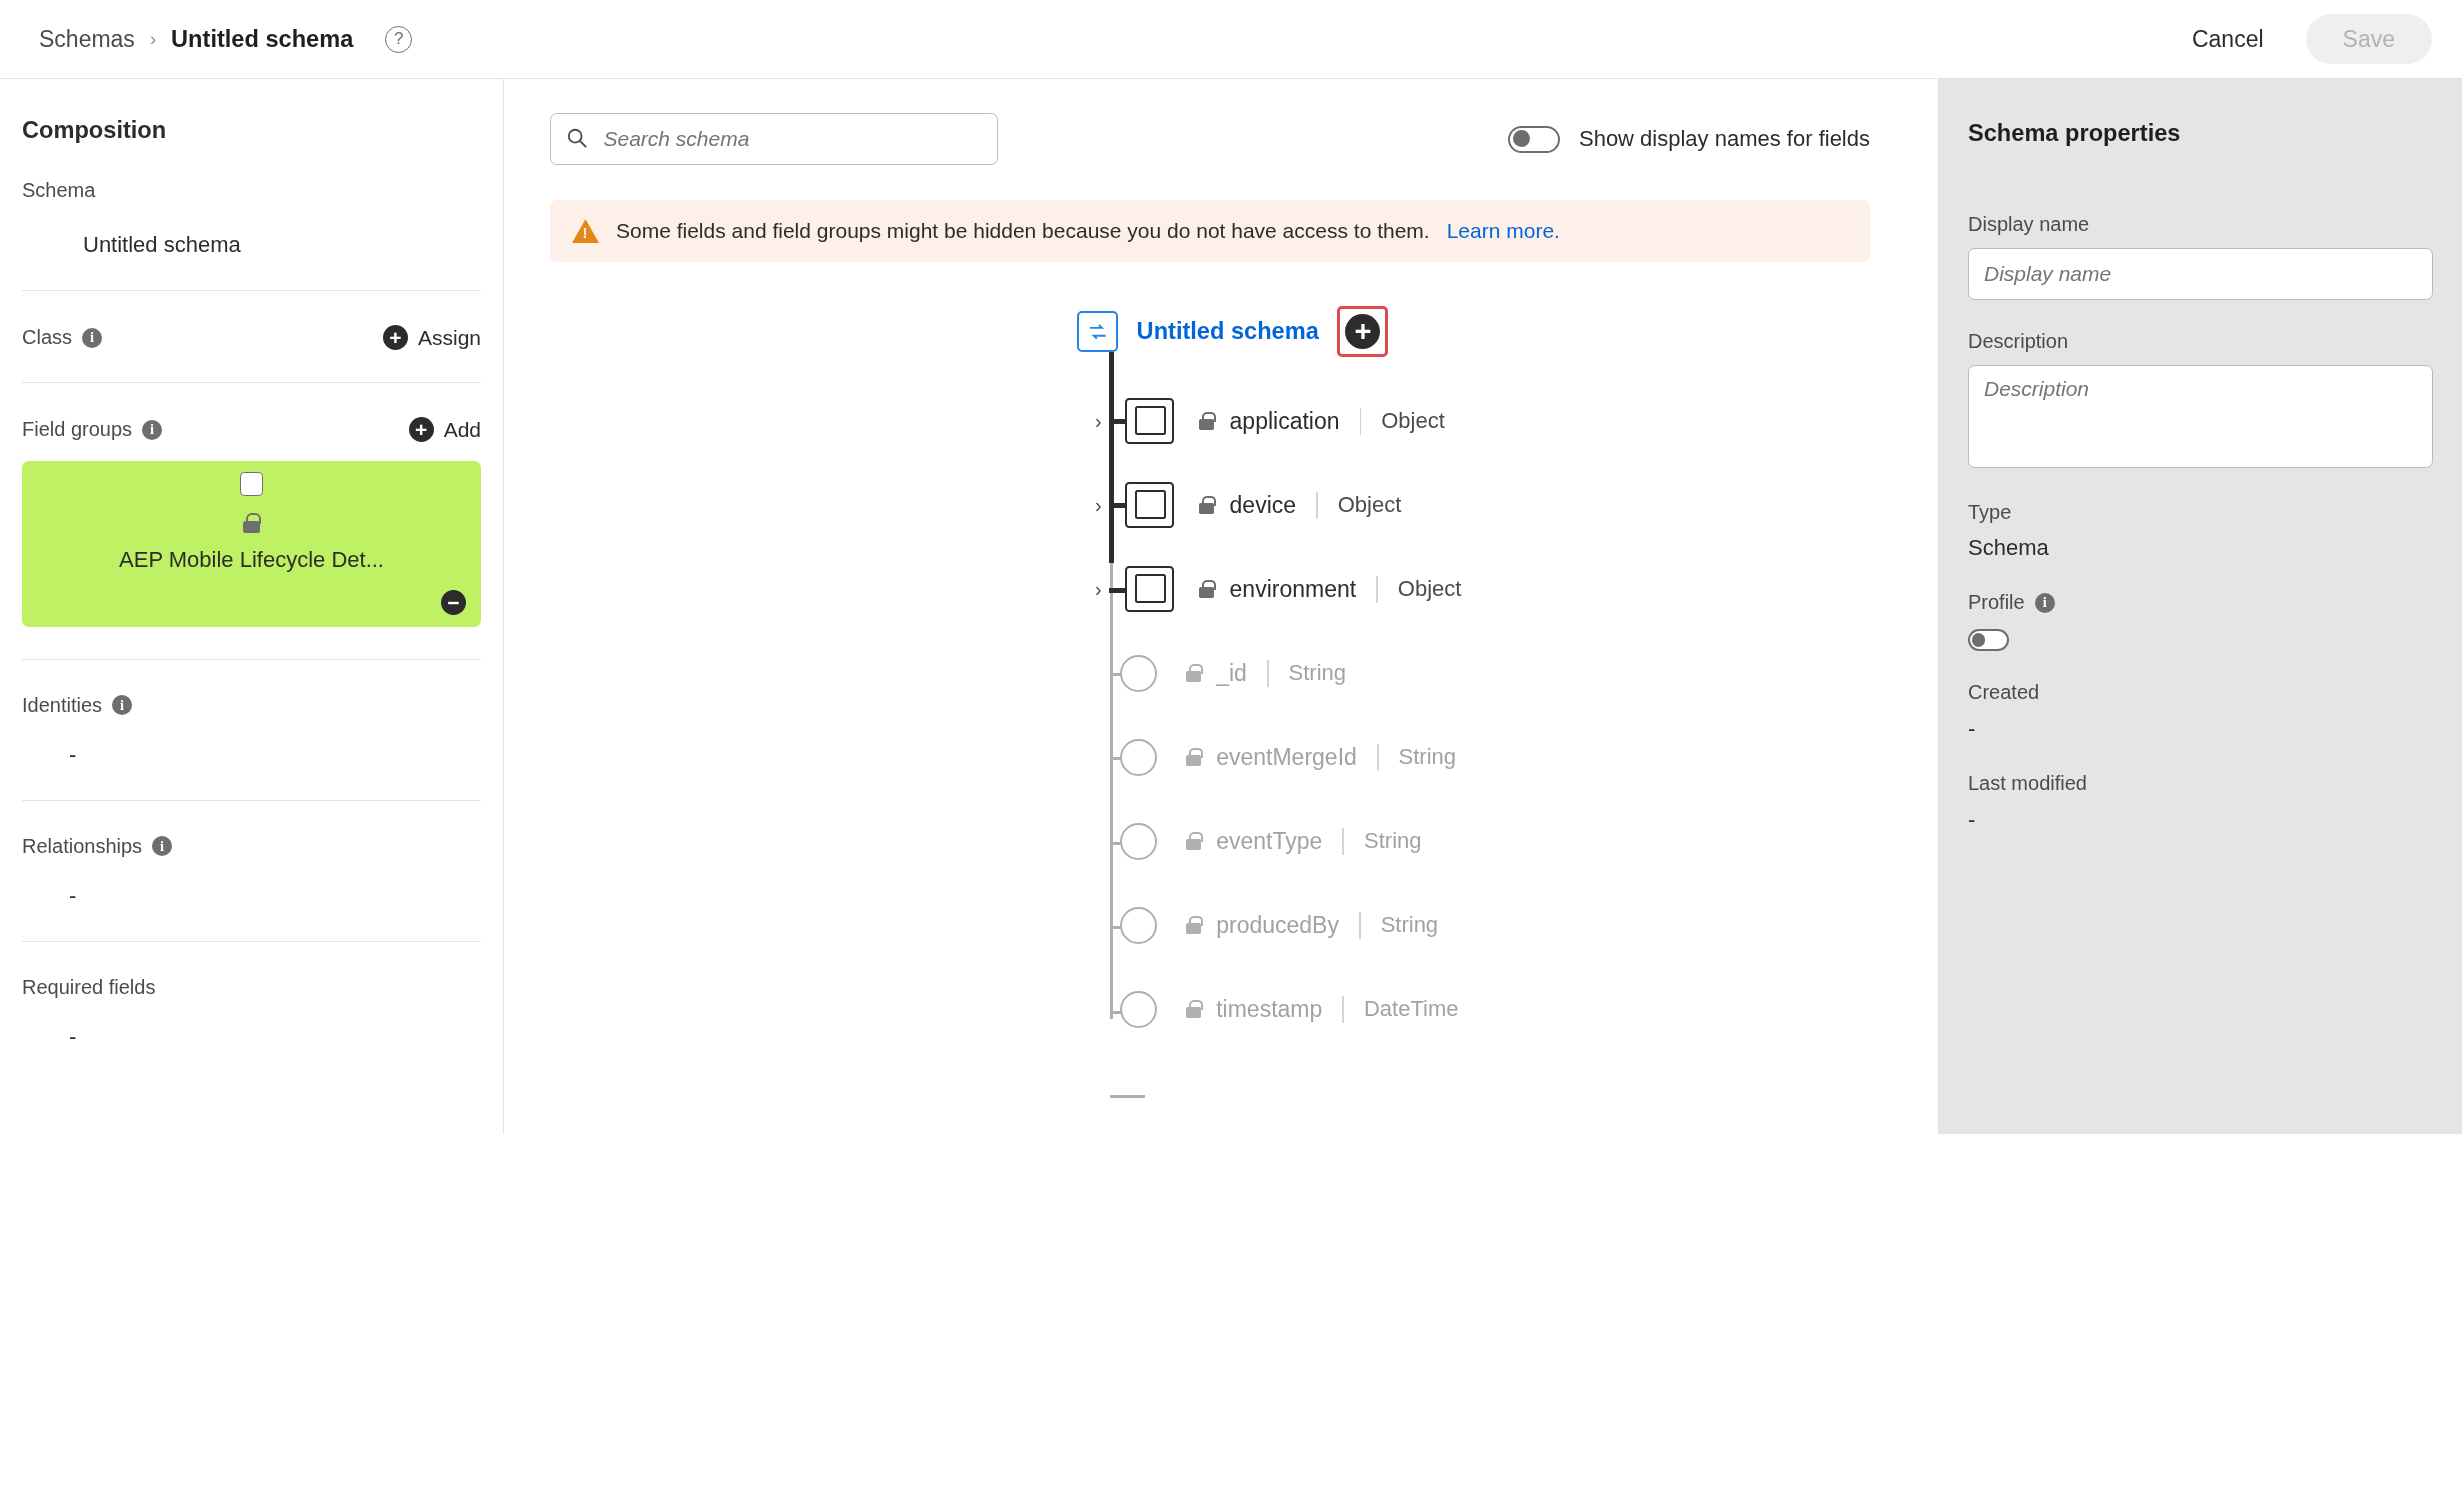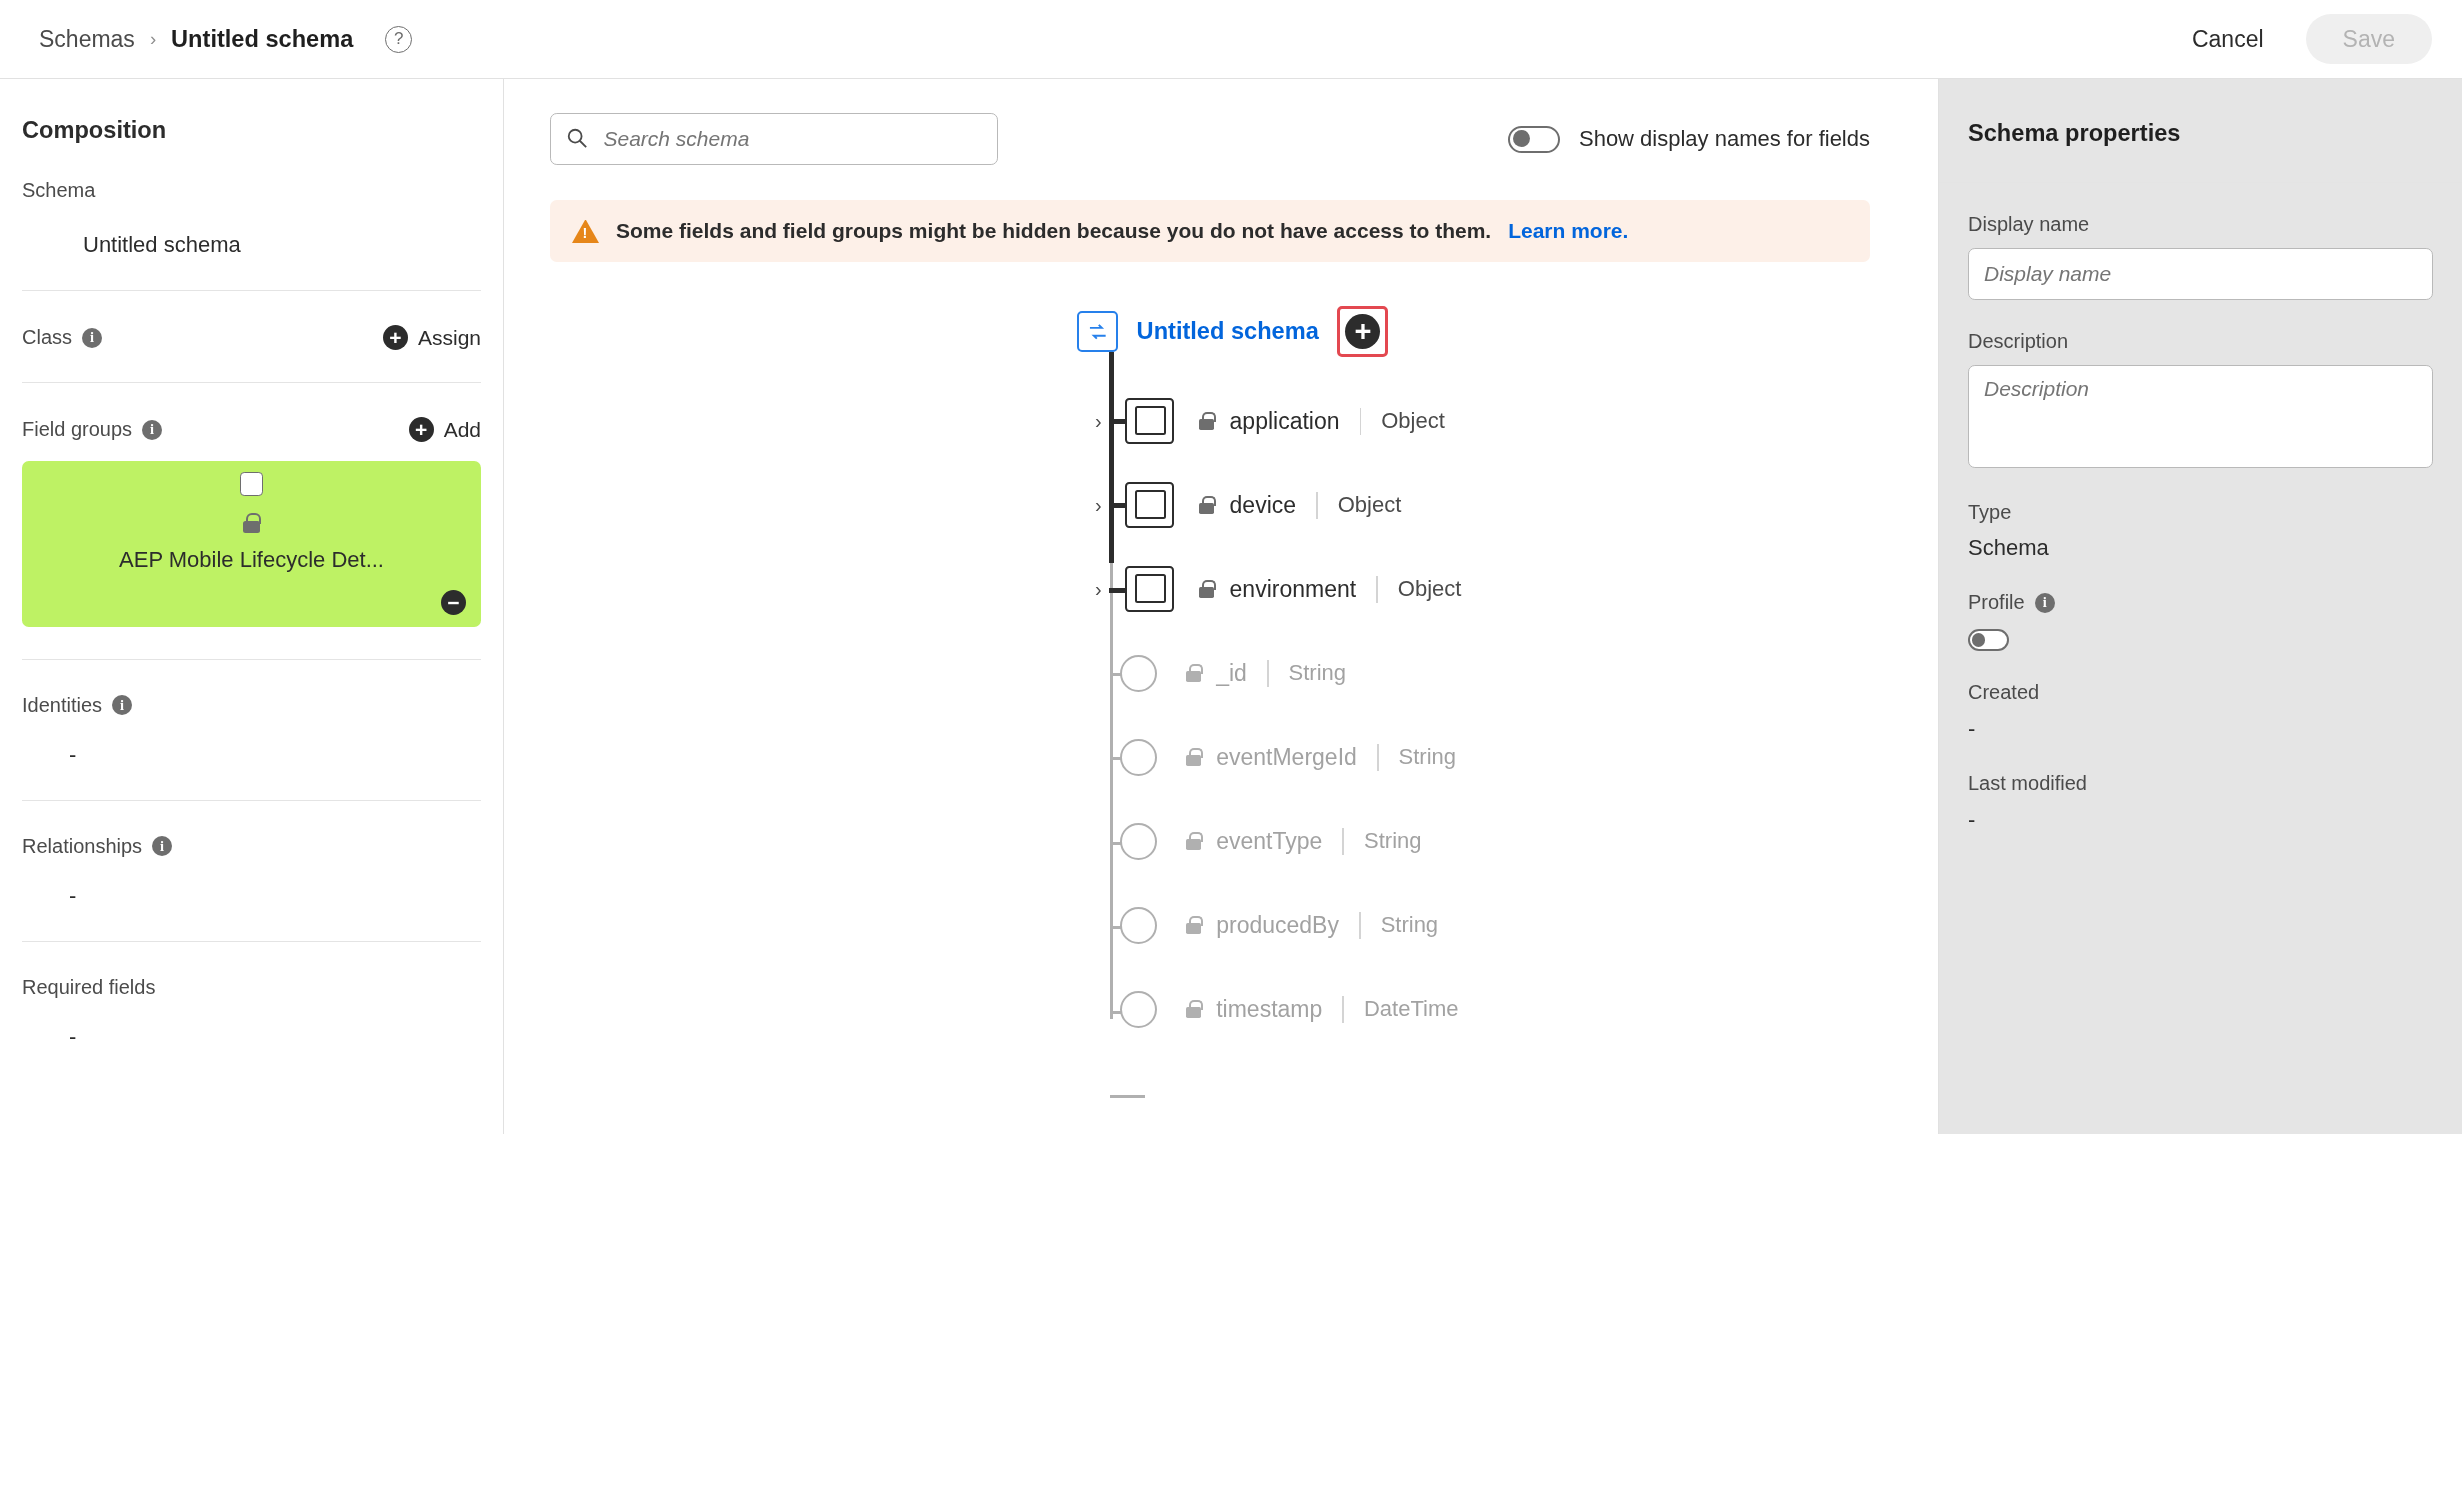--- a/index.html
+++ b/index.html
@@ -302,21 +302,20 @@
     margin: 35px 68px 0 46px;
     background: #fdf0e8;
     border-radius: 6.8px;
     height: 62px;
     display: flex;
     align-items: center;
     gap: 17px;
     padding: 0 22px;
     font-size: 21px;
     color: #2c2c2c;
-    font-weight: bold;
   }
   .warn-tri {
     width: 0; height: 0;
     border-left: 13.5px solid transparent;
     border-right: 13.5px solid transparent;
     border-bottom: 23.6px solid #e68619;
     position: relative;
     flex: 0 0 27px;
   }
   .warn-tri::after {

